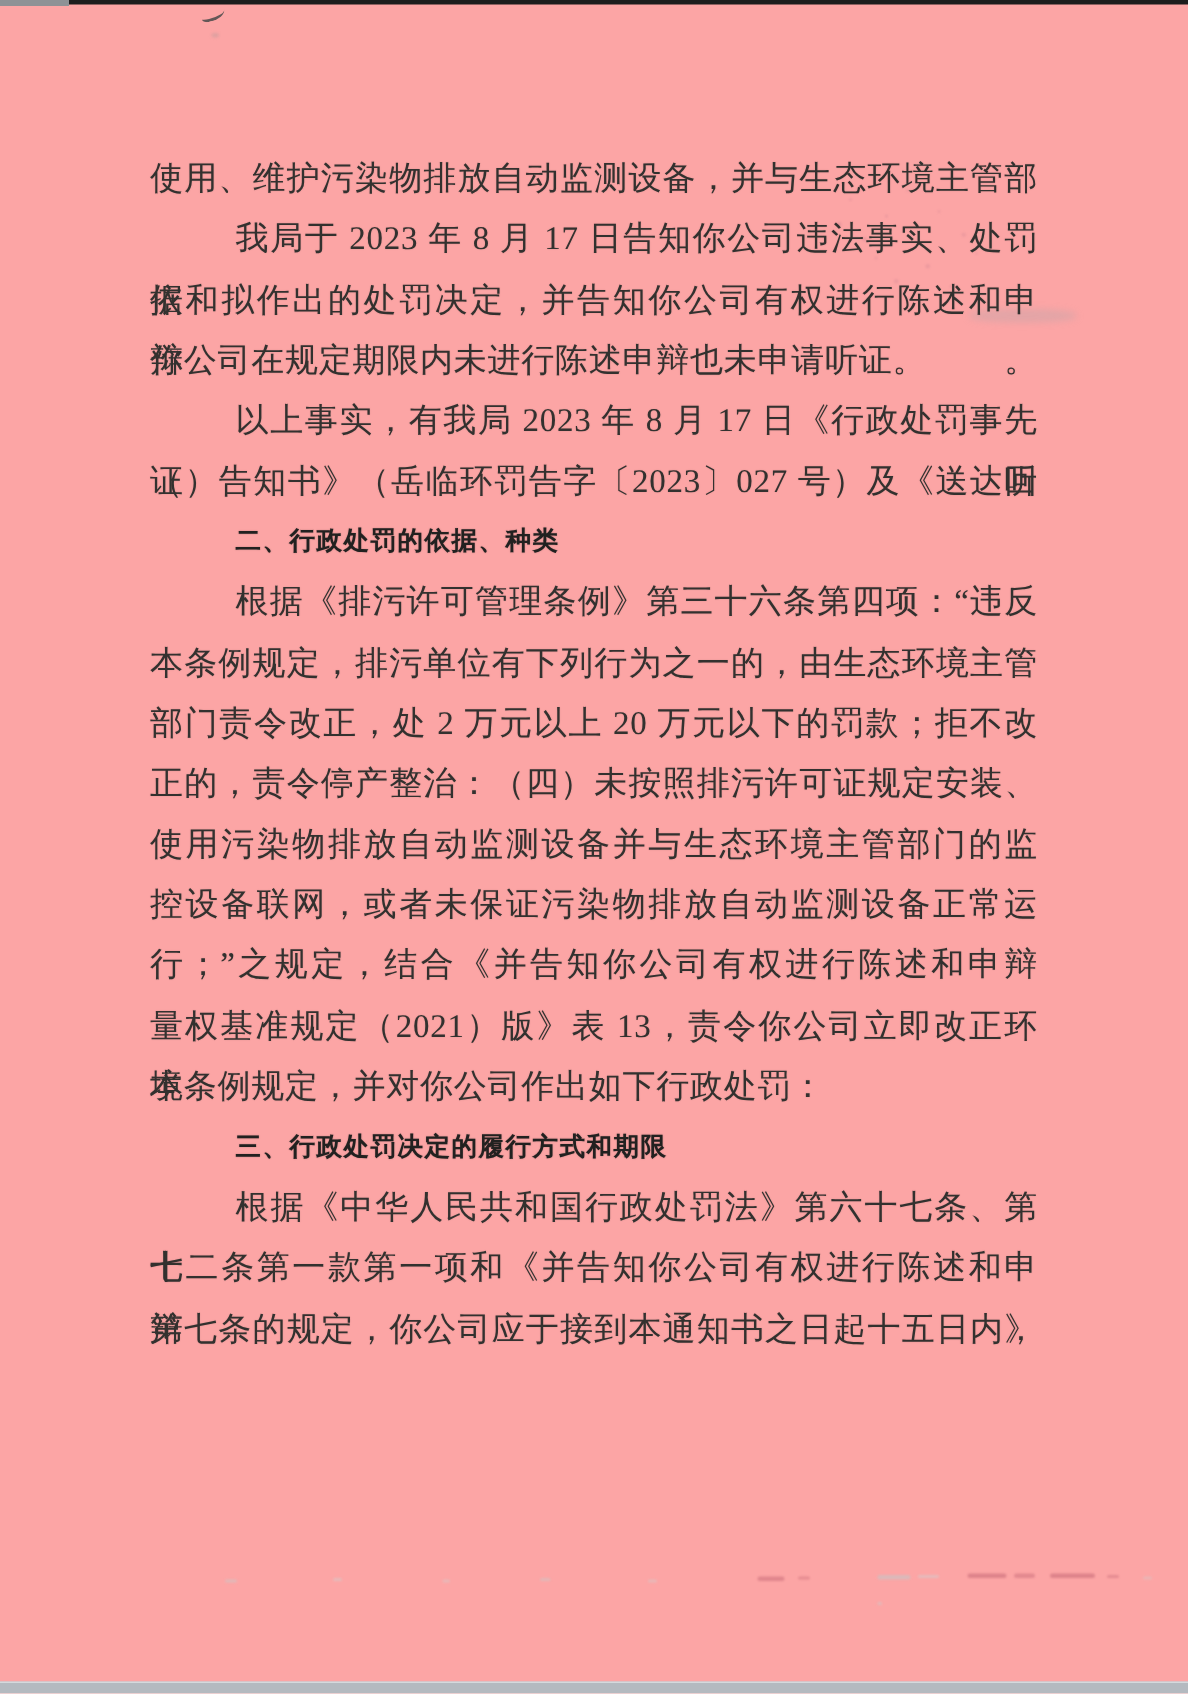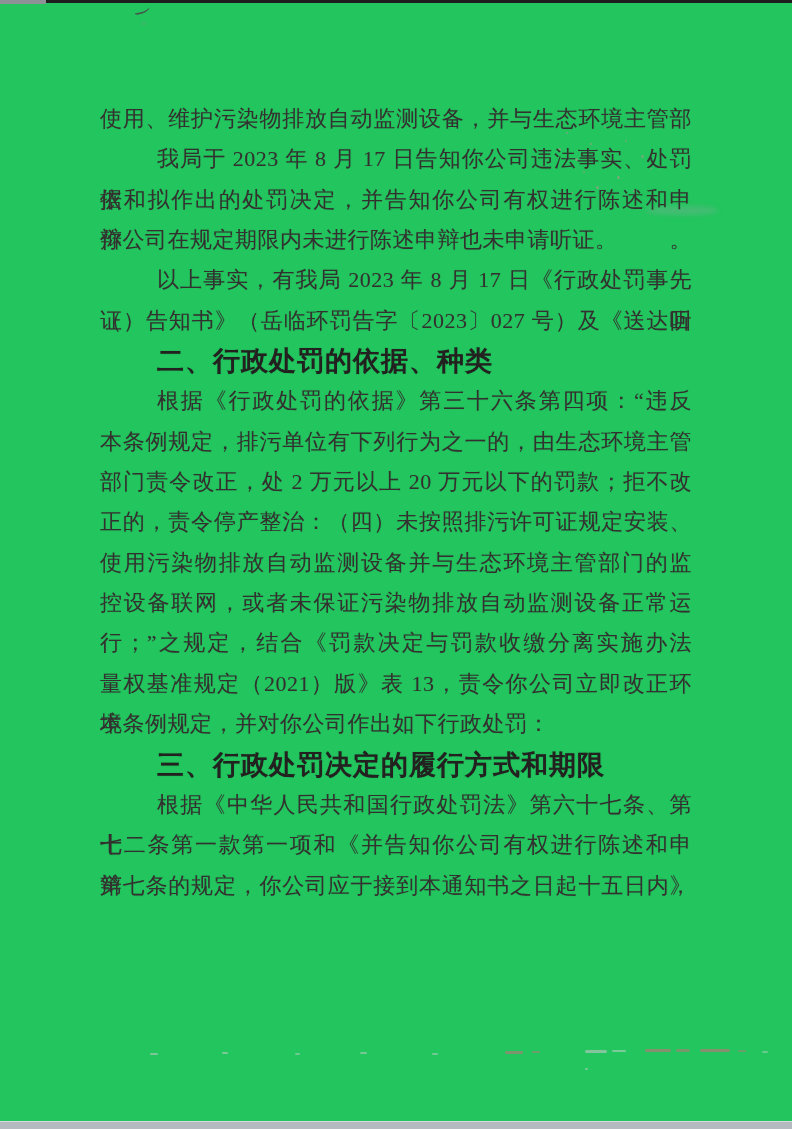--- a/index.html
+++ b/index.html
@@ -71,30 +71,30 @@
     font-size: 22px;
     letter-spacing: 0.5px;
     white-space: normal;
   }
   .line.justify { text-align: justify; text-align-last: justify; }
   .line.left    { text-align: left; text-align-last: left; }
   .line.indent  { text-indent: 57px; }
   .line.heading {
     font-family: "Liberation Sans", "DejaVu Sans", sans-serif;
     font-weight: 700;
-    font-size: 27px;
+    font-size: 17px;
     color: #222120;
     letter-spacing: 1px;
     text-shadow: 0 0 1px rgba(30,30,30,.35);
   }
 </style>
 </head>
 <body>
 
-<div class="scan-page" style="background: #22c55e; text-decoration: underline;">
+<div class="scan-page" style="background: #fca5a5; text-decoration: underline;">
 
   <div class="edge-top" style="background: rgb(29, 29, 29);"></div>
   <div class="edge-top-left"></div>
   <div class="edge-bottom" style="background: rgb(180, 186, 192);"></div>
 
   <div class="pen-mark"></div>
   <div class="pen-dot"></div>
 
   <div>
     <div class="bleed-dot" style="left: 558px; top: 148px; width: 3px; height: 3px; opacity: 0.5; background: rgb(217, 140, 151);"></div>
@@ -135,27 +135,27 @@
   </div>
 
   <div class="text-block" style="color: rgb(51, 49, 47);">
       <div class="line body justify">使用、维护污染物排放自动监测设备，并与生态环境主管部</div>
       <div class="line body justify indent">我局于 2023 年 8 月 17 日告知你公司违法事实、处罚依</div>
       <div class="line body justify">据和拟作出的处罚决定，并告知你公司有权进行陈述和申辩。</div>
       <div class="line body left">你公司在规定期限内未进行陈述申辩也未申请听证。</div>
       <div class="line body justify indent">以上事实，有我局 2023 年 8 月 17 日《行政处罚事先（听</div>
       <div class="line body justify">证）告知书》（岳临环罚告字〔2023〕027 号）及《送达回</div>
       <div class="line heading left indent">二、行政处罚的依据、种类</div>
-      <div class="line body justify indent">根据《行政处罚的依据》第三十六条第四项：“违反</div>
+      <div class="line body justify indent">根据《排污许可管理条例》第三十六条第四项：“违反</div>
       <div class="line body justify">本条例规定，排污单位有下列行为之一的，由生态环境主管</div>
       <div class="line body justify">部门责令改正，处 2 万元以上 20 万元以下的罚款；拒不改</div>
       <div class="line body justify">正的，责令停产整治：（四）未按照排污许可证规定安装、</div>
       <div class="line body justify">使用污染物排放自动监测设备并与生态环境主管部门的监</div>
       <div class="line body justify">控设备联网，或者未保证污染物排放自动监测设备正常运</div>
-      <div class="line body justify">行；”之规定，结合《罚款决定与罚款收缴分离实施办法</div>
+      <div class="line body justify">行；”之规定，结合《并告知你公司有权进行陈述和申辩</div>
       <div class="line body justify">量权基准规定（2021）版》表 13，责令你公司立即改正环境</div>
       <div class="line body left">本条例规定，并对你公司作出如下行政处罚：</div>
       <div class="line heading left indent">三、行政处罚决定的履行方式和期限</div>
       <div class="line body justify indent">根据《中华人民共和国行政处罚法》第六十七条、第七</div>
       <div class="line body justify">十二条第一款第一项和《并告知你公司有权进行陈述和申辩》</div>
       <div class="line body justify">第七条的规定，你公司应于接到本通知书之日起十五日内，</div>
     </div>
 
 </div>
 

